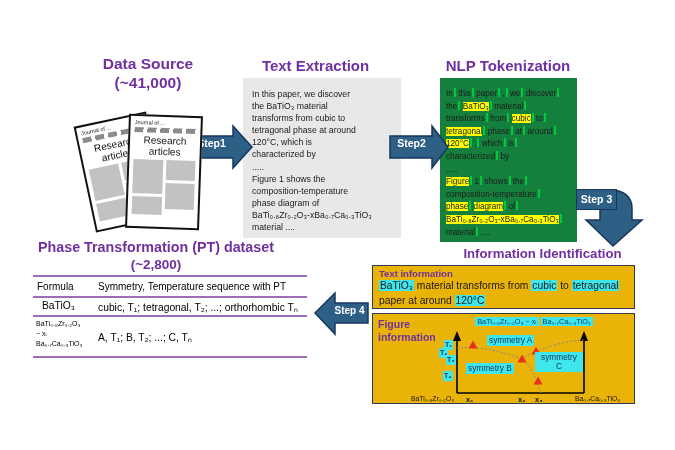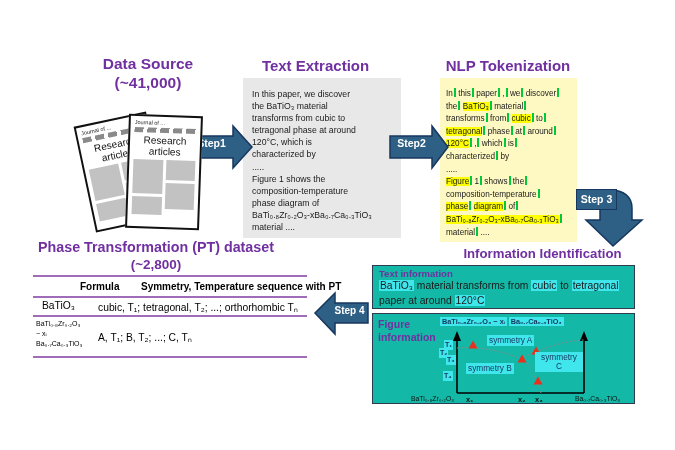--- a/index.html
+++ b/index.html
@@ -11,45 +11,45 @@
   .page{position:absolute;background:#fff;border:2.5px solid #111;box-sizing:border-box;padding:3px 4px;}
   .j-head{font-size:5.5px;color:#222;}
   .j-dash{height:5px;margin:2px 0 2px;background:repeating-linear-gradient(90deg,#8a8a8a 0 9px,transparent 9px 13px);}
   .j-body{font-size:10px;text-align:center;line-height:11px;color:#111;margin:1px 0 3px;}
   .j-blocks{display:flex;gap:3px;}
   .j-col{flex:1;display:flex;flex-direction:column;gap:3px;}
   .j-blk{background:#c2c2c2;}
   
   .panel{position:absolute;box-sizing:border-box;overflow:hidden;}
   .panel.gray{background:#e8e8e8;}
-  .panel.blue{background:#fef9c3;}
+  .panel.blue{background:#15803d;}
   .tline{white-space:nowrap;}
   .hl-y{background:#ffff00;}
   .hl-c{background:#3fe6ec;padding:0 1px;}
   .tbar{display:inline-block;width:2px;height:9px;background:#00c93c;vertical-align:-1px;margin-left:1px;}
   
   .steplbl{position:absolute;color:#fff;font-weight:bold;text-align:center;}
   .step3box{position:absolute;background:#2e5f85;border:1.5px solid #17375e;box-sizing:border-box;
             color:#fff;font-weight:bold;text-align:center;}
   
-  .infobox{position:absolute;background:#14b8a6;border:1.6px solid #2f3b52;box-sizing:border-box;}
+  .infobox{position:absolute;background:#eab308;border:1.6px solid #2f3b52;box-sizing:border-box;}
   .info-label{position:absolute;color:#7030A0;font-weight:bold;}
   
   .tick-y{position:absolute;background:#3fe6ec;color:#17365d;font-weight:bold;font-size:7px;
           line-height:8px;padding:1px 1px;}
   .region{position:absolute;background:#3fe6ec;color:#17365d;font-size:8.3px;line-height:9px;
           padding:1px 2px;white-space:nowrap;}
   .region.wrap{white-space:normal;text-align:center;width:44px;}
   .xtick{position:absolute;font-size:6.8px;color:#111;white-space:nowrap;}
   .xtick.bold{font-size:7.5px;font-weight:bold;}
-  .fform{position:absolute;font-size:7.3px;font-weight:bold;color:#17365d;}
+  .fform{position:absolute;text-align:center;font-size:7.3px;font-weight:normal;color:#17365d;}
   .fform span{background:#3fe6ec;padding:0 2px;margin:0 1px;}
   
   .ptline{position:absolute;height:2px;background:#a06cb8;}
-  .cellh{position:absolute;font-weight:bold;font-size:10px;color:#000;white-space:nowrap;margin-left:43px;}
+  .cellh{position:absolute;font-weight:normal;font-size:10px;color:#000;white-space:nowrap;}
   .cell{position:absolute;font-size:10.3px;color:#000;white-space:nowrap;}
   .cell.small{font-size:7px;line-height:10px;}
   svg{position:absolute;left:0;top:0;pointer-events:none;}
 </style>
 </head>
 <body>
 
 <div id="canvas">
 
   <div class="abs ptitle" style="left:78px;top:54px;width:140px;font-size:15.5px;line-height:19px;">

